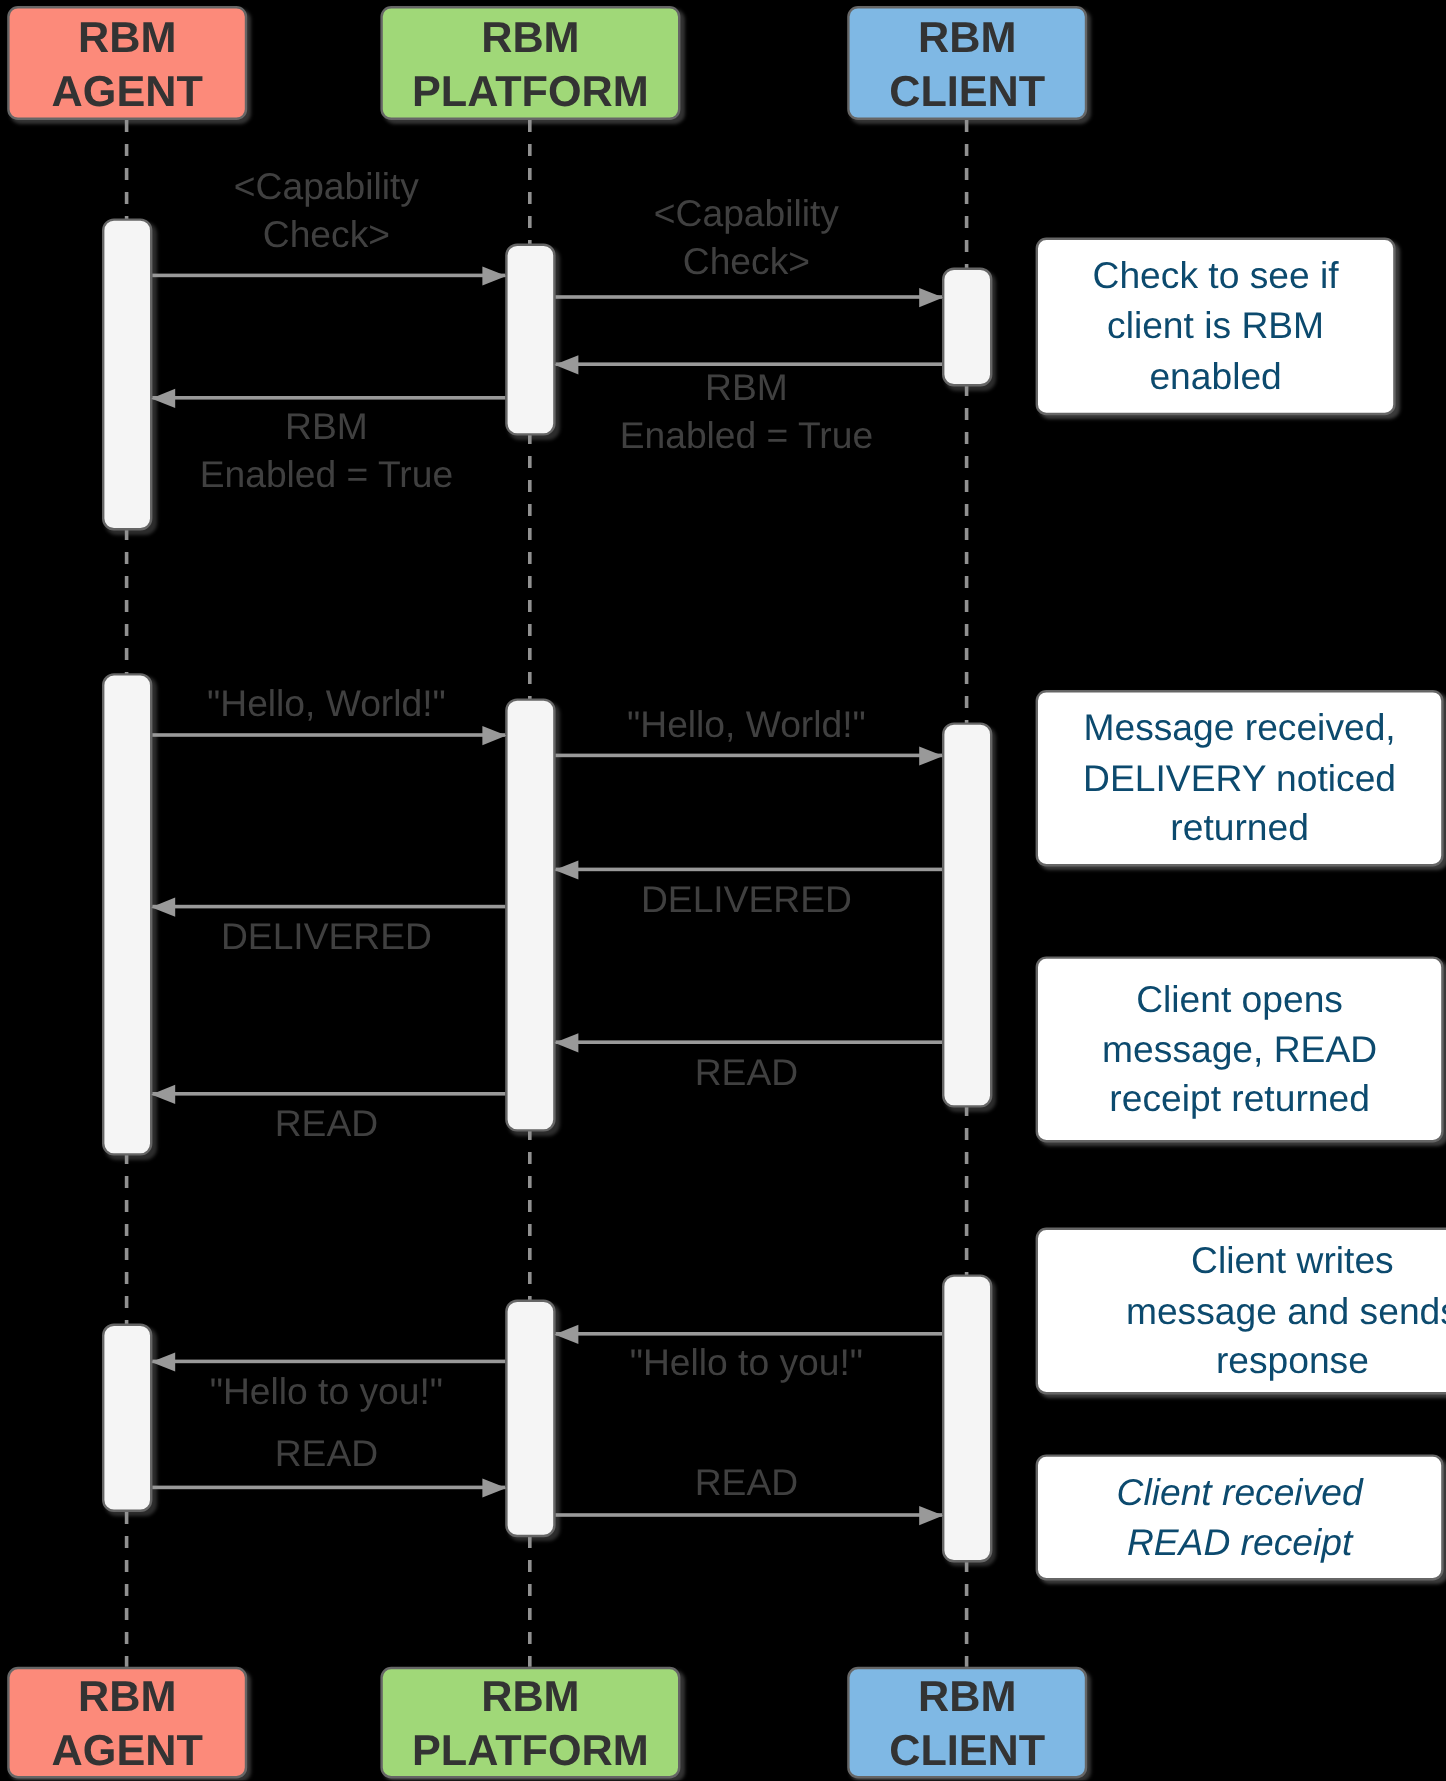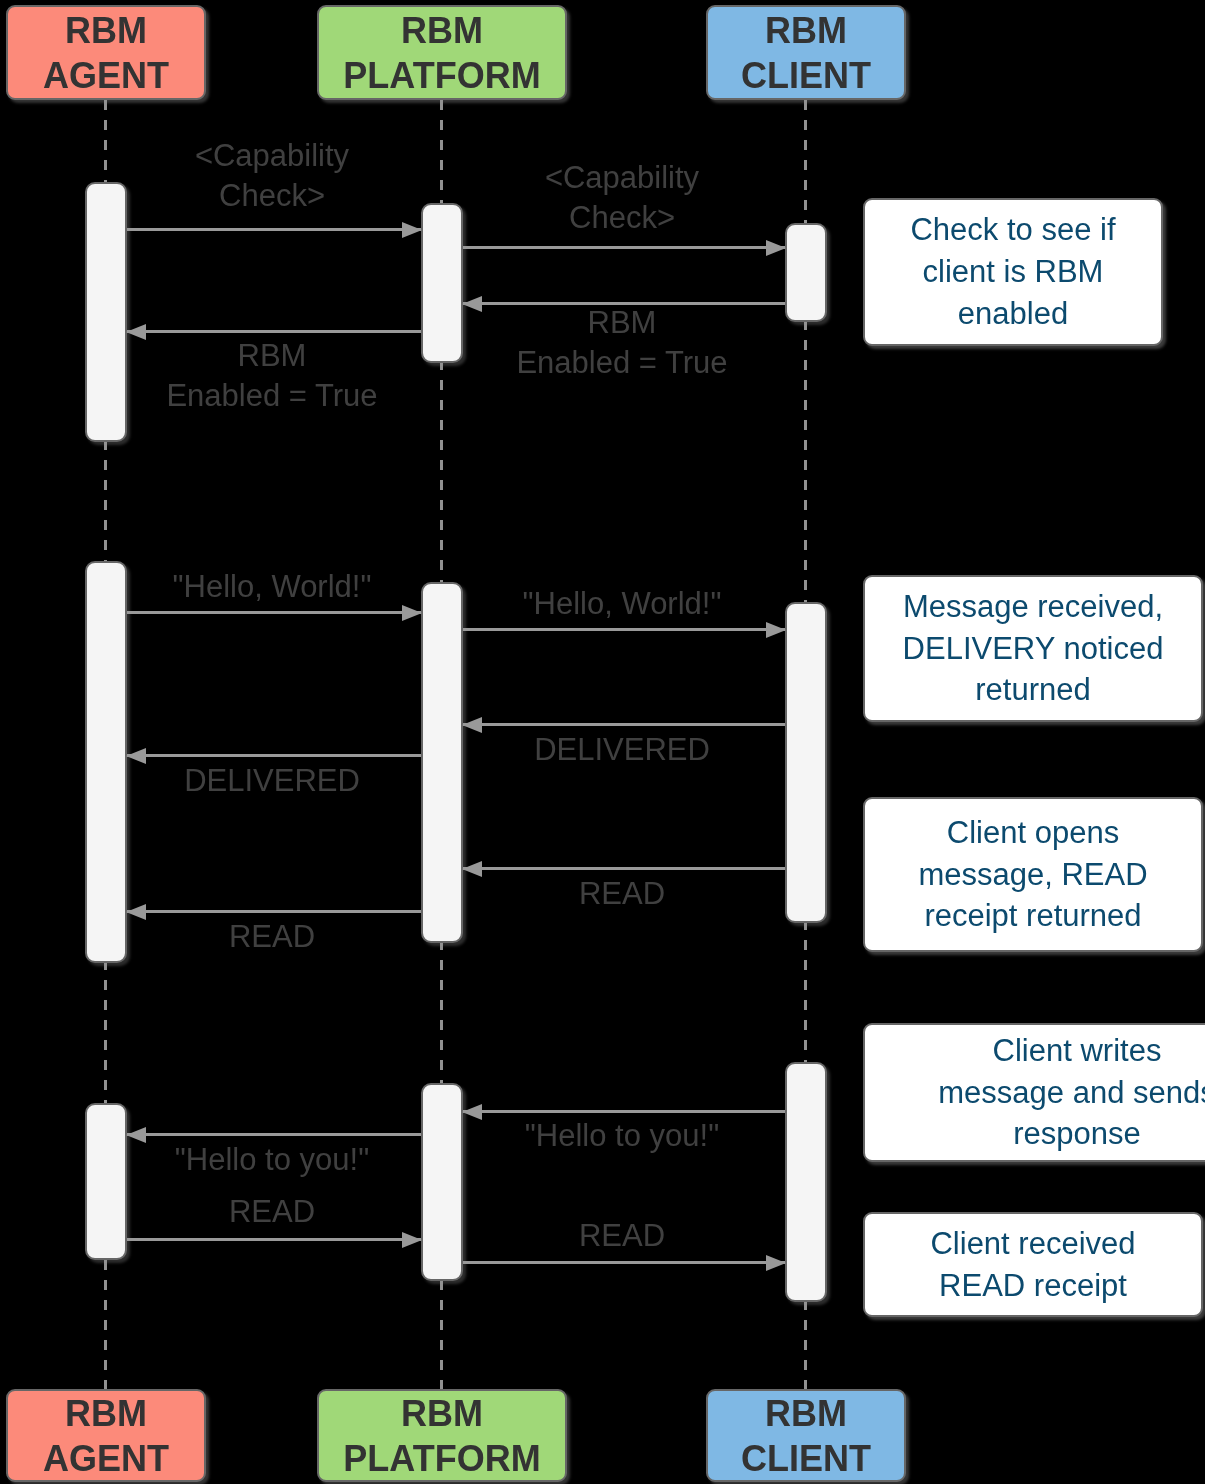--- a/index.html
+++ b/index.html
@@ -134,16 +134,16 @@
 enabled</div>
   <div class="note" style="left:863px;top:575px; width:340px;height:147px;">Message received,
 DELIVERY noticed
 returned</div>
   <div class="note" style="left:863px;top:797px; width:340px;height:155px;">Client opens
 message, READ
 receipt returned</div>
   <div class="note" style="left:863px;top:1023px;width:392px;height:139px;padding-left:36px;">Client writes
 message and sends
 response</div>
-  <div class="note" style="left:863px;top:1212px;width:340px;height:105px;">Client received
+  <div class="note" style="left:863px;top:1212px;width:340px;height:105px;font-style:italic;">Client received
 READ receipt</div>
 
 </div>
 
 </body></html>

